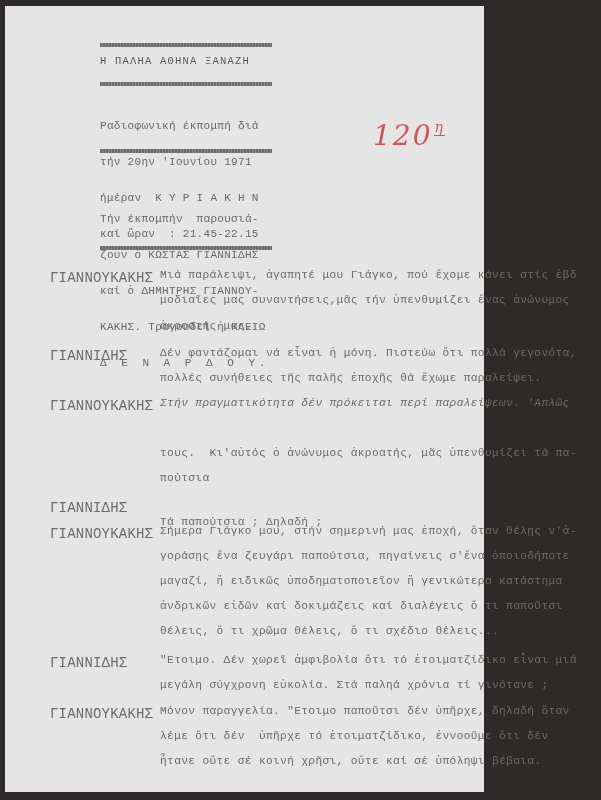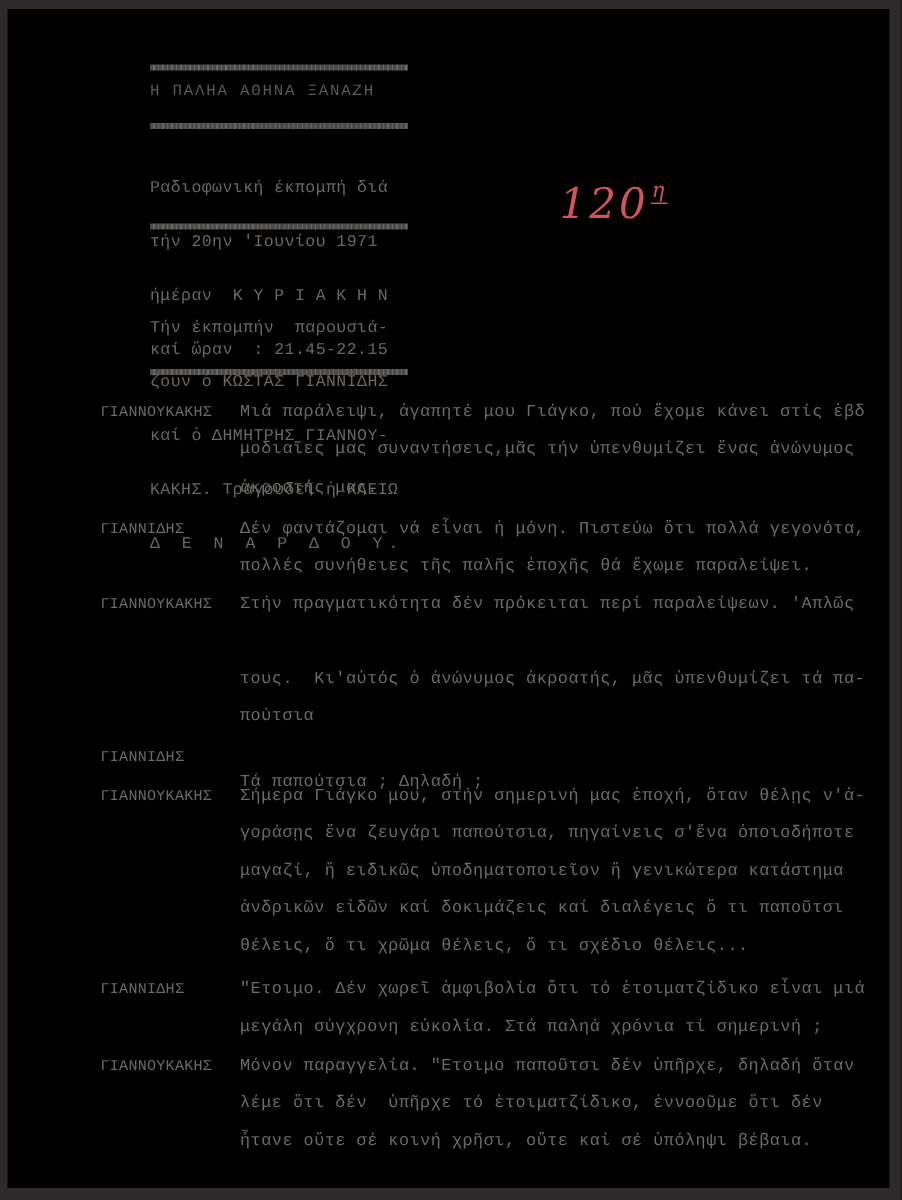--- a/index.html
+++ b/index.html
@@ -6,22 +6,22 @@
   body {
     width: 601px; height: 800px;
     background: #2f2a2a;
     position: relative;
     overflow: hidden;
     font-family: "Liberation Mono", "DejaVu Sans Mono", monospace;
   }
   .page {
     position: absolute;
     left: 5px; top: 6px;
-    width: 588px; height: 786px;
-    background: #000000;
+    width: 479px; height: 786px;
+    background: #e5e5e5;
     color: #6e6a66;
   }
   .rule {
     position: absolute;
     left: 95px; width: 172px; height: 4px;
     background: repeating-linear-gradient(90deg, #5a5654 0 2px, #7a7674 2px 3px);
     opacity: 0.85;
   }
   .header-title {
     position: absolute; left: 95px; top: 49px;
@@ -40,22 +40,22 @@
     font-style: italic;
     font-size: 28px; color: #d4545a;
     letter-spacing: 2px;
   }
   .handwritten sup {
     font-size: 14px; vertical-align: top;
     border-bottom: 1.5px solid #d4545a;
     margin-left: 2px;
   }
   .speaker {
-    position: absolute; left: 62px;
-    font-size: 10px; letter-spacing: 0.2px; color: #6e6a66;
+    position: absolute; left: 45px;
+    font-size: 14px; letter-spacing: 0.2px; color: #6e6a66;
     white-space: pre;
   }
   .line {
     position: absolute; left: 155px;
     font-size: 11.2px; color: #6e6a66;
     white-space: pre;
     letter-spacing: 0.35px;
   }
 </style>
 </head>
@@ -93,36 +93,36 @@
   <div class="speaker" style="top:264px;">ΓΙΑΝΝΟΥΚΑΚΗΣ</div>
   <div class="line" style="top:263px;">Μιά παράλειψι, ἀγαπητέ μου Γιάγκο, πού ἔχομε κάνει στίς ἑβδ</div>
   <div class="line" style="top:288px;">μοδιαῖες μας συναντήσεις,μᾶς τήν ὑπενθυμίζει ἕνας ἀνώνυμος</div>
   <div class="line" style="top:314px;">ἀκροατής μας.</div>
 
   <div class="speaker" style="top:342px;">ΓΙΑΝΝΙΔΗΣ</div>
   <div class="line" style="top:341px;">Δέν φαντάζομαι νά εἶναι ἡ μόνη. Πιστεύω ὅτι πολλά γεγονότα,</div>
   <div class="line" style="top:366px;">πολλές συνήθειες τῆς παλῆς ἐποχῆς θά ἔχωμε παραλείψει.</div>
 
   <div class="speaker" style="top:392px;">ΓΙΑΝΝΟΥΚΑΚΗΣ</div>
-  <div class="line" style="top:391px;">Στήν πραγματικότητα δέν πρόκειται περί παραλείψεων. 'Απλῶς</div>
+  <div class="line" style="top:391px;font-style:italic;">Στήν πραγματικότητα δέν πρόκειται περί παραλείψεων. 'Απλῶς</div>
   <div class="line" style="top:441px;">τους.  Κι'αὐτός ὁ ἀνώνυμος ἀκροατής, μᾶς ὑπενθυμίζει τά πα-</div>
   <div class="line" style="top:466px;">πούτσια</div>
 
   <div class="speaker" style="top:494px;">ΓΙΑΝΝΙΔΗΣ</div>
   <div class="line" style="top:493px;margin-top:17px;">Τά παπούτσια ; Δηλαδή ;</div>
 
   <div class="speaker" style="top:520px;">ΓΙΑΝΝΟΥΚΑΚΗΣ</div>
   <div class="line" style="top:519px;">Σήμερα Γιάγκο μου, στήν σημερινή μας ἐποχή, ὅταν θέλῃς ν'ἀ-</div>
   <div class="line" style="top:544px;">γοράσῃς ἕνα ζευγάρι παπούτσια, πηγαίνεις σ'ἕνα ὁποιοδήποτε</div>
   <div class="line" style="top:569px;">μαγαζί, ἤ ειδικῶς ὑποδηματοποιεῖον ἤ γενικώτερα κατάστημα</div>
   <div class="line" style="top:594px;">ἀνδρικῶν εἰδῶν καί δοκιμάζεις καί διαλέγεις ὅ τι παποῦτσι</div>
   <div class="line" style="top:619px;text-align:center;">θέλεις, ὅ τι χρῶμα θέλεις, ὅ τι σχέδιο θέλεις...</div>
 
   <div class="speaker" style="top:649px;">ΓΙΑΝΝΙΔΗΣ</div>
   <div class="line" style="top:648px;">"Ετοιμο. Δέν χωρεῖ ἀμφιβολία ὅτι τό ἑτοιματζίδικο εἶναι μιά</div>
-  <div class="line" style="top:673px;">μεγάλη σύγχρονη εὐκολία. Στά παληά χρόνια τί σημερινή ;</div>
+  <div class="line" style="top:673px;">μεγάλη σύγχρονη εὐκολία. Στά παληά χρόνια τί γινότανε ;</div>
 
   <div class="speaker" style="top:700px;">ΓΙΑΝΝΟΥΚΑΚΗΣ</div>
   <div class="line" style="top:699px;">Μόνον παραγγελία. "Ετοιμο παποῦτσι δέν ὑπῆρχε, δηλαδή ὅταν</div>
   <div class="line" style="top:724px;">λέμε ὅτι δέν  ὑπῆρχε τό ἑτοιματζίδικο, ἐννοοῦμε ὅτι δέν</div>
   <div class="line" style="top:749px;">ἦτανε οὔτε σέ κοινή χρῆσι, οὔτε καί σέ ὑπόληψι βέβαια.</div>
 
 </div>
 
 </body></html>

